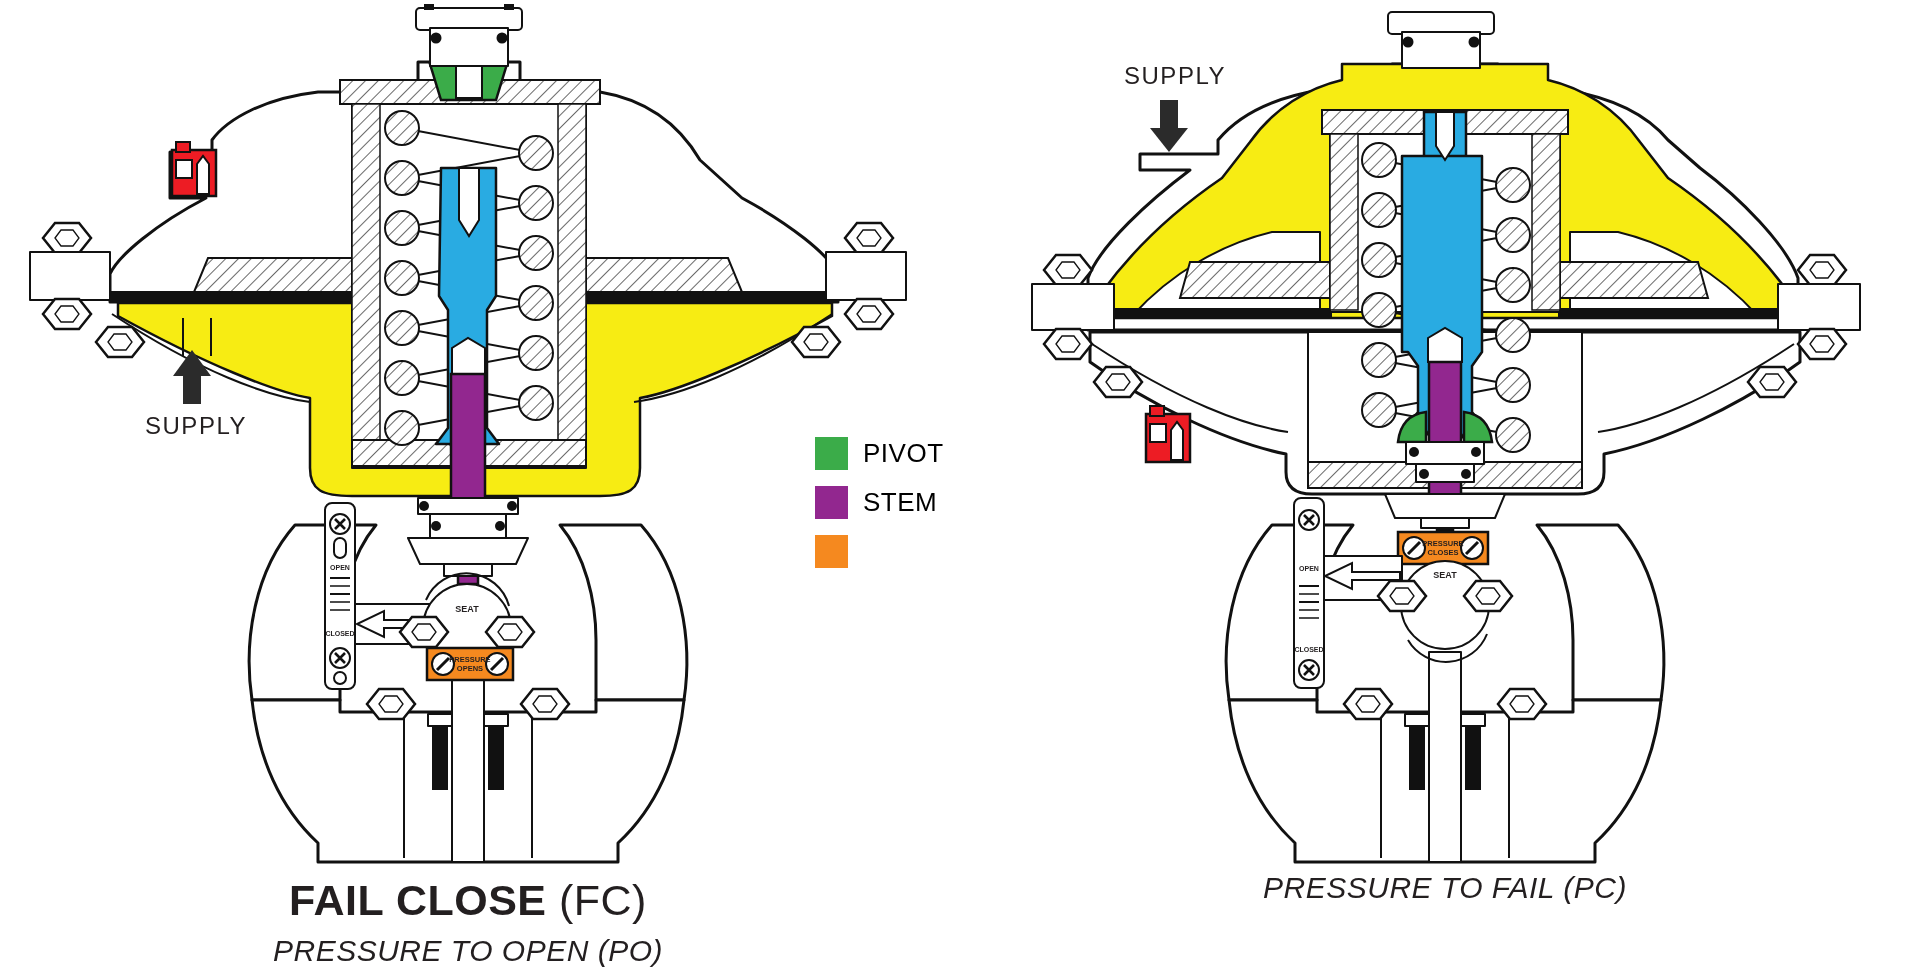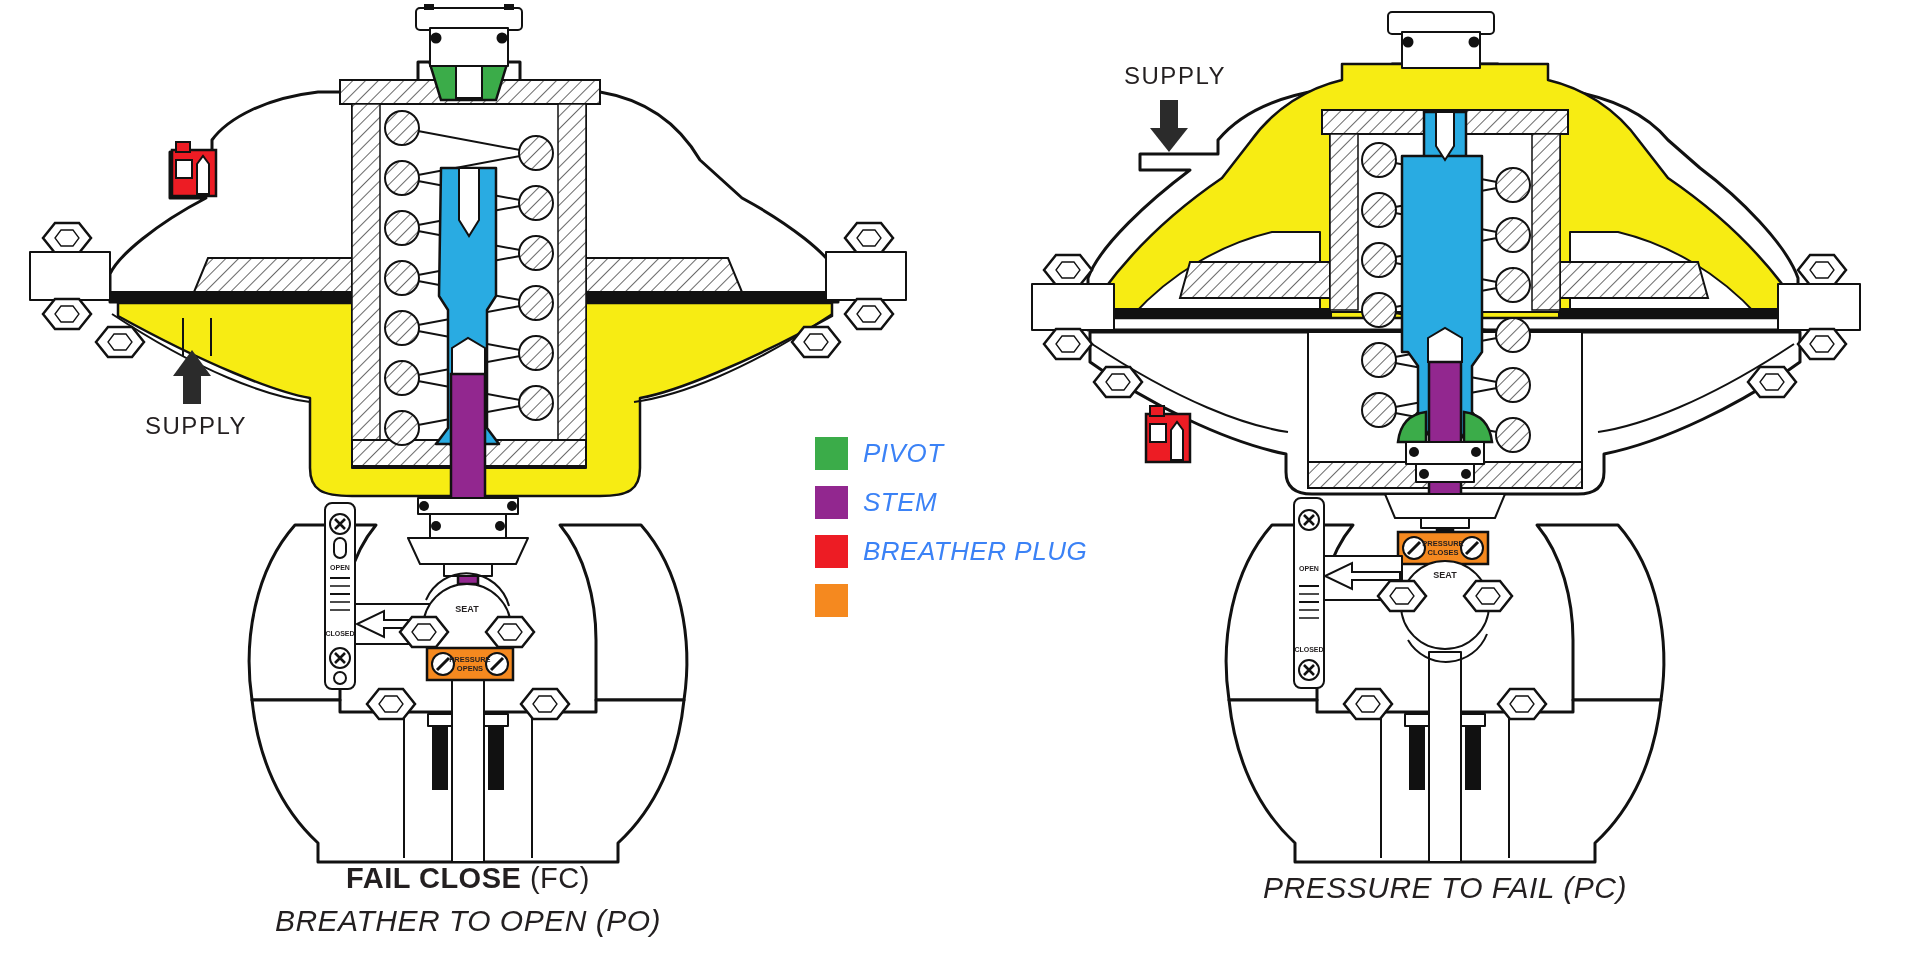--- a/index.html
+++ b/index.html
@@ -9,24 +9,24 @@
   .outl{fill:#fff;stroke:#111;stroke-width:3;stroke-linejoin:round;}
   .det{fill:#fff;stroke:#111;stroke-width:2;stroke-linejoin:round;}
   .thin{fill:none;stroke:#111;stroke-width:2;}
   .hairl{fill:none;stroke:#111;stroke-width:1.5;}
   .blk{fill:#111;stroke:none;}
   .lbl{font-weight:bold;}
   
   .legend{position:absolute;left:815px;top:437px;display:flex;flex-direction:column;gap:16px;}
   .legend-row{display:flex;align-items:center;gap:15px;height:33px;}
   .legend-sw{width:33px;height:33px;display:inline-block;flex:0 0 33px;}
-  .legend-lb{font-size:26px;color:#3b82f6;letter-spacing:.5px;white-space:nowrap;font-style:italic;}
+  .legend-lb{font-size:26px;color:#000000;letter-spacing:.5px;white-space:nowrap;}
   
   .vtitle{position:absolute;top:862px;width:700px;text-align:center;color:#231F20;}
-  .vtitle .t1{font-size:29px;letter-spacing:.5px;}
+  .vtitle .t1{font-size:43px;letter-spacing:.5px;margin-top:14px;}
   .vtitle .t1 .b{font-weight:bold;}
   .vtitle .t2{font-size:30px;font-style:italic;margin-top:9px;letter-spacing:.5px;}
 </style>
 </head>
 <body>
 
 <div id="stage">
 
 <svg style="left:0" width="960" height="880" viewBox="0 0 960 880">
   <defs>
@@ -353,29 +353,25 @@
 <div class="legend">
   <div class="legend-row">
     <span class="legend-sw" style="background: rgb(59, 172, 73);"></span>
     <span class="legend-lb">PIVOT</span>
   </div>
   <div class="legend-row">
     <span class="legend-sw" style="background: rgb(146, 39, 143);"></span>
     <span class="legend-lb">STEM</span>
   </div>
   <div class="legend-row">
-    <span class="legend-sw" style="background: rgb(237, 28, 36);"></span>
-    <span class="legend-lb">BREATHER PLUG</span>
-  </div>
-  <div class="legend-row">
     <span class="legend-sw" style="background: rgb(245, 137, 31);"></span>
   </div>
 </div>
 
 <div class="vtitle" style="left:118px">
   <div class="t1"><span class="b">FAIL CLOSE</span><span> (FC)</span></div>
-  <div class="t2">BREATHER TO OPEN (PO)</div>
+  <div class="t2">PRESSURE TO OPEN (PO)</div>
 </div>
 <div class="vtitle" style="left:1095px">
   <div class="t2">PRESSURE TO FAIL (PC)</div>
 </div>
 
 </div>
 
 </body></html>

